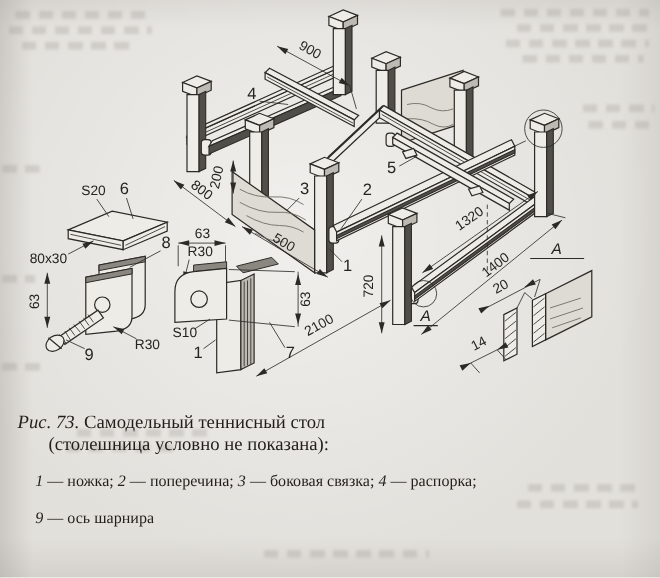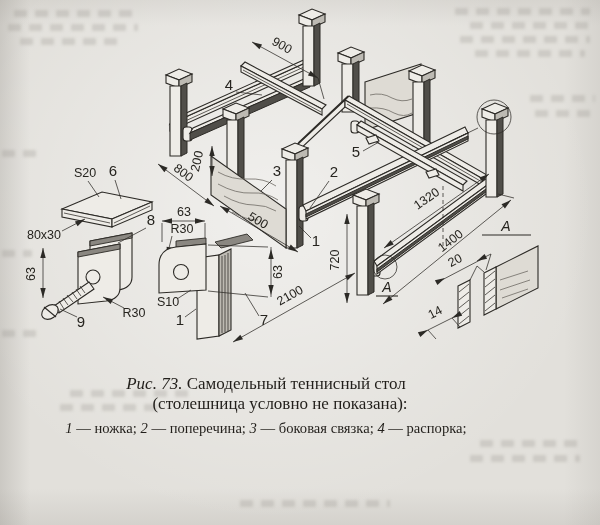--- a/index.html
+++ b/index.html
@@ -13,25 +13,25 @@
           linear-gradient(270deg, rgba(110,105,98,.10), rgba(110,105,98,0) 6%),
           linear-gradient(0deg, rgba(110,105,98,.12), rgba(110,105,98,0) 7%),
           linear-gradient(180deg, rgba(110,105,98,.10), rgba(110,105,98,0) 5%);}
   
   .bl{position:absolute;height:7px;opacity:.5;filter:blur(1.6px);
       background:repeating-linear-gradient(90deg, rgba(150,146,139,.55) 0 13px, rgba(150,146,139,0) 13px 21px);}
   svg text{fill:#26241f;}
   .dim{font-family:"Liberation Sans","DejaVu Sans",sans-serif;font-size:12.5px;}
   .part{font-family:"Liberation Sans","DejaVu Sans",sans-serif;font-size:15px;}
   .detA{font-family:"Liberation Sans","DejaVu Sans",sans-serif;font-size:14px;font-style:italic;}
-  .caption{position:absolute;left:1px;top:373px;width:530px;text-align:center;color:#221f1b;}
+  .caption{position:absolute;left:16px;top:373px;width:530px;color:#221f1b;}
   .cap-title{font-size:17px;line-height:21px;margin:0;}
   .cap-sub{font-size:17px;line-height:20px;margin:0;padding-left:28px;}
   .legend{margin-top:6px;font-size:14.6px;line-height:17px;}
-  .legend div{margin:4px;}
+  .legend div{margin:16px;}
   .ln{stroke:#2c2a26;stroke-width:1.1;fill:none;}
   .tn{stroke:#2c2a26;stroke-width:.75;fill:none;}
   .lite{fill:#eeece7;stroke:#2c2a26;stroke-width:1.1;}
   .mid{fill:#bdbab3;stroke:#2c2a26;stroke-width:1.1;}
   .dark{fill:#504e49;stroke:#2c2a26;stroke-width:1;}
   .hatch{fill:#8a8781;stroke:#2c2a26;stroke-width:.9;}
   .wood{fill:#dedbd4;stroke:#2c2a26;stroke-width:1.1;}
   .grain{stroke:#6e6b64;stroke-width:.8;fill:none;}
 </style>
 </head>
@@ -398,16 +398,17 @@
       </g>
     </g>
   </svg>
 
   
   <div class="caption">
     <p class="cap-title"><i>Рис. 73.</i> <span>Самодельный теннисный стол</span></p>
     <p class="cap-sub">(столешница условно не показана):</p>
     <div class="legend">
       <div><i>1</i> — ножка; <i>2</i> — поперечина; <i>3</i> — боковая связка; <i>4</i> — распорка;</div>
+      <div><i>9</i> — ось шарнира</div>
     </div>
   </div>
 
 </div>
 
 </body></html>

